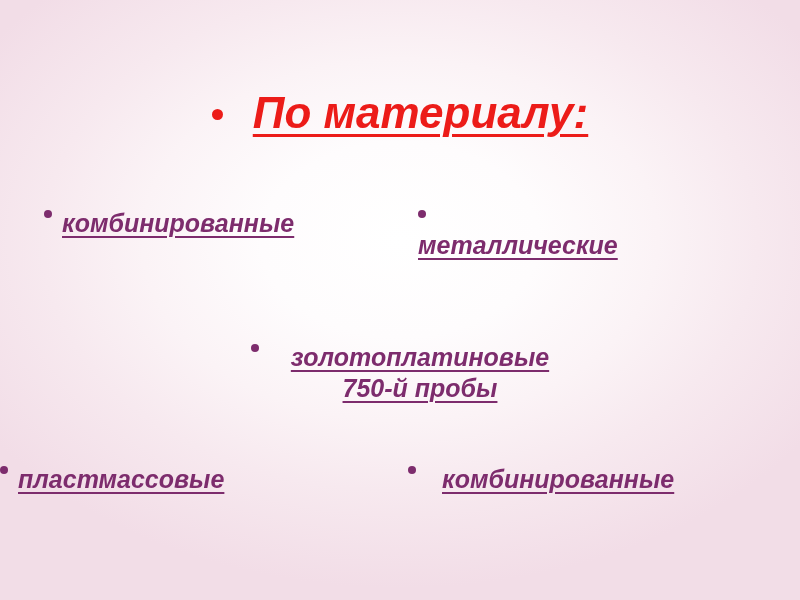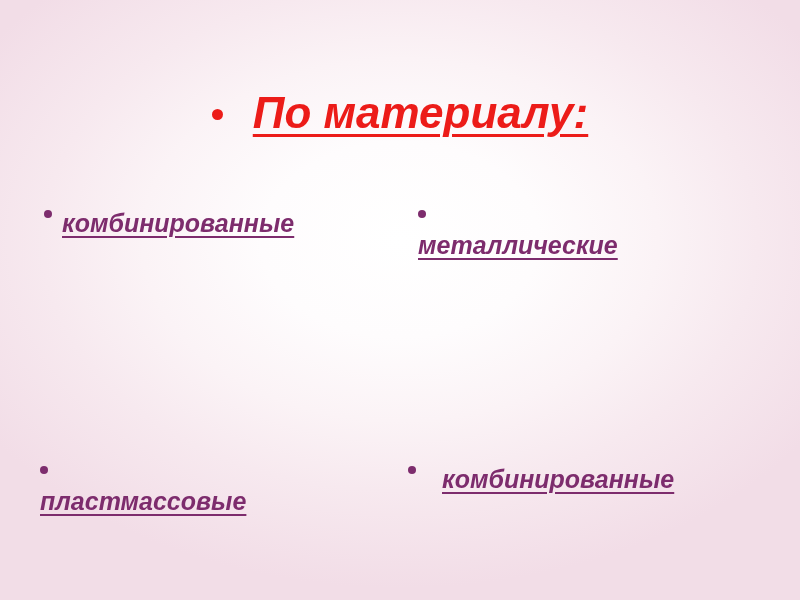--- a/index.html
+++ b/index.html
@@ -136,23 +136,21 @@
     top: 452px;
     left: 0;
     width: 800px;
     display: flex;
     align-items: flex-start;
   }
   .bottom-left {
     width: 400px;
     display: flex;
     align-items: flex-start;
-    padding-left: 40px;
-    box-sizing: border-box;
-    flex-direction: column;
+    box-sizing: border-box;
   }
   .bottom-left .p-bullet { margin-top: 14px; margin-right: 10px; }
   .bottom-right {
     width: 400px;
     display: flex;
     align-items: flex-start;
     padding-left: 8px;
     box-sizing: border-box;
   }
   .bottom-right .p-bullet { margin-top: 14px; margin-right: 26px; }
@@ -176,20 +174,27 @@
 
     <div class="col-right">
       <span class="p-bullet"></span>
       <span class="p-lines p-text">
         <span class="p-line">металлические</span>
       </span>
     </div>
 
   </div>
 
+  <div class="row-gold">
+    <span class="p-bullet"></span>
+    <span class="p-lines p-text">
+      <span class="p-line">золотоплатиновые</span>
+      <span class="p-line">750-й пробы</span>
+    </span>
+  </div>
 
   <div class="row-bottom">
 
     <div class="bottom-left">
       <span class="p-bullet"></span>
       <span class="p-text">пластмассовые</span>
     </div>
 
     <div class="bottom-right">
       <span class="p-bullet"></span>

